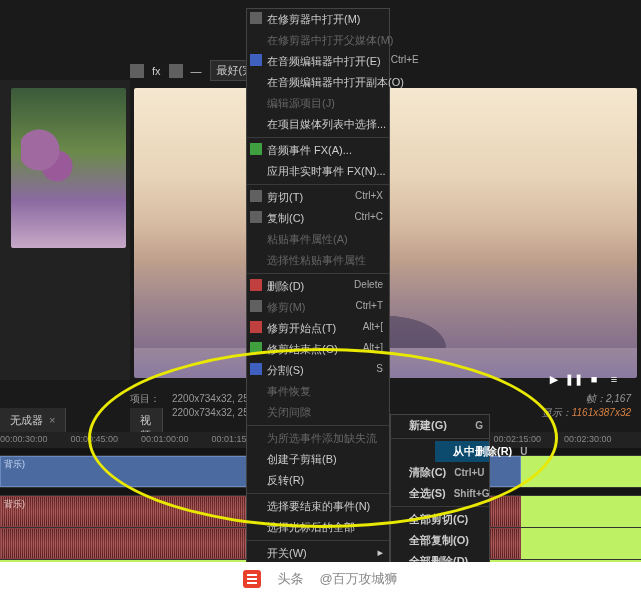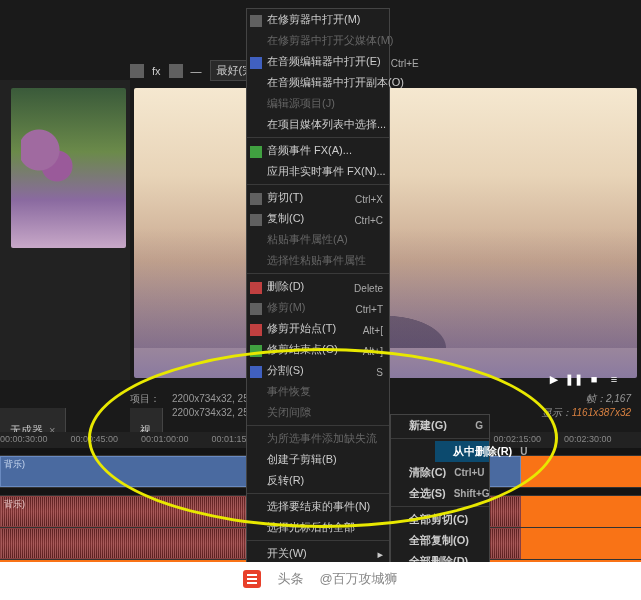--- a/index.html
+++ b/index.html
@@ -15,21 +15,21 @@
 .preview-left { width: 130px; background: #222; }
 .preview-left .thumb { margin: 8px 4px 0 auto; width: 115px; height: 160px; background: linear-gradient(180deg,#3a5a3a 0%,#6b8a4a 40%,#8a6aa0 70%,#c8a8c8 100%); border-radius: 2px; position: relative; }
 .preview-left .thumb::after { content:""; position:absolute; left:10px; top:30px; width:60px; height:80px; background: radial-gradient(circle at 30% 40%, #a06aa0 0 20px, transparent 21px), radial-gradient(circle at 60% 60%, #9a5a9a 0 15px, transparent 16px); }
 .preview-center { flex: 1; margin: 8px 4px 0 4px; background: linear-gradient(180deg,#f5e8d0 0%,#e8d4b8 30%,#c8a890 60%,#8a7aa0 100%); position: relative; border-radius: 2px; height: 290px; }
 .mountains { position:absolute; bottom:30px; left:0; right:0; height:120px; background:
   linear-gradient(180deg, transparent 0%, rgba(80,60,100,0.3) 100%); }
 .mountains::before { content:""; position:absolute; bottom:0; left:20%; width:60%; height:80px;
   background: radial-gradient(ellipse at 50% 100%, rgba(60,50,80,0.5) 0 60px, transparent 61px); }
 
 .ctx-menu { position: absolute; top: 8px; left: 246px; width: 144px; background: #1e1e1e; border: 1px solid #444; color: #ccc; font-size: 11px; z-index: 10; }
-.ctx-menu .row { display: flex; align-items: flex-end; padding: 3px 6px 3px 20px; position: relative; white-space: nowrap; }
+.ctx-menu .row { display: flex; align-items: flex-start; padding: 3px 6px 3px 20px; position: relative; white-space: nowrap; }
 .ctx-menu .row.disabled { color: #666; }
 .ctx-menu .row .ico { position: absolute; left: 3px; width: 12px; height: 12px; }
 .ctx-menu .row .sc { margin-left: auto; padding-left: 10px; color: #aaa; font-size: 10px; }
 .ctx-menu .row .arw { margin-left: auto; padding-left: 10px; }
 .ctx-menu .sep { height: 1px; background: #3a3a3a; margin: 2px 0; }
 
 .sub-menu { position: absolute; top: 414px; left: 390px; width: 100px; background: #1e1e1e; border: 1px solid #444; color: #ccc; font-size: 11px; z-index: 11; }
 .sub-menu .row { display: flex; align-items: center; padding: 3px 6px 3px 18px; white-space: nowrap; font-weight: bold; }
 .sub-menu .row .sc { margin-left: auto; padding-left: 8px; color: #aaa; font-size: 10px; }
 .sub-menu .row.hover { background: #0c4a6e; color: #fff; margin-left: 44px; }
@@ -37,24 +37,24 @@
 
 .transport { position: absolute; top: 372px; right: 20px; display: flex; gap: 6px; color: #fff; }
 .transport .btn { width: 14px; height: 14px; display: inline-flex; align-items:center; justify-content:center; font-size: 11px; }
 
 .info-row { position: absolute; top: 392px; left: 130px; right: 10px; display: flex; color: #999; font-size: 10px; justify-content: space-between; }
 .info-row .left span { margin-right: 12px; }
 .info-row .right { text-align: right; font-style: italic; }
 .info-row .orange { color: #d88040; text-align: center; }
 
 .tab-bar { position: absolute; top: 408px; left: 0; display: flex; color: #ccc; font-size: 11px; }
-.tab-bar .tab { padding: 15px 10px; background: #2a2a2a; border-right: 1px solid #444; }
+.tab-bar .tab { padding: 5px 10px; background: #2a2a2a; border-right: 1px solid #444; }
 .tab-bar .tab .x { margin-left: 6px; color: #888; }
 
-.timeline { position: absolute; top: 432px; left: 0; right: 0; bottom: 0; background: #f97316; }
+.timeline { position: absolute; top: 432px; left: 0; right: 0; bottom: 0; background: #bef264; }
 .ruler { height: 16px; background: #222; display: flex; color: #888; font-size: 9px; position: relative; }
 .ruler .tick { position: absolute; top: 2px; }
 .track { height: 32px; border-bottom: 1px solid #333; position: relative; }
 .track.spacer { height: 8px; background: #141414; }
 .video-clip { position: absolute; left: 0; right: 120px; top: 0; bottom: 0; background: #4a6aa0; border: 1px solid #6a8ac0; }
 .video-clip .lbl { color: #c8d8f0; font-size: 9px; padding: 1px 3px; }
 .audio-clip { position: absolute; left: 0; right: 120px; top: 0; bottom: 0; background: linear-gradient(180deg,#5a2020 0,#7a3030 50%,#5a2020 100%); border: 1px solid #8a4040; overflow: hidden; }
 .audio-clip .wave { position:absolute; inset:0; background: repeating-linear-gradient(90deg, rgba(200,120,120,0.6) 0 1px, transparent 1px 2px); }
 .audio-clip .lbl { position:relative; color: #e8c8c8; font-size: 9px; padding: 1px 3px; }
 

